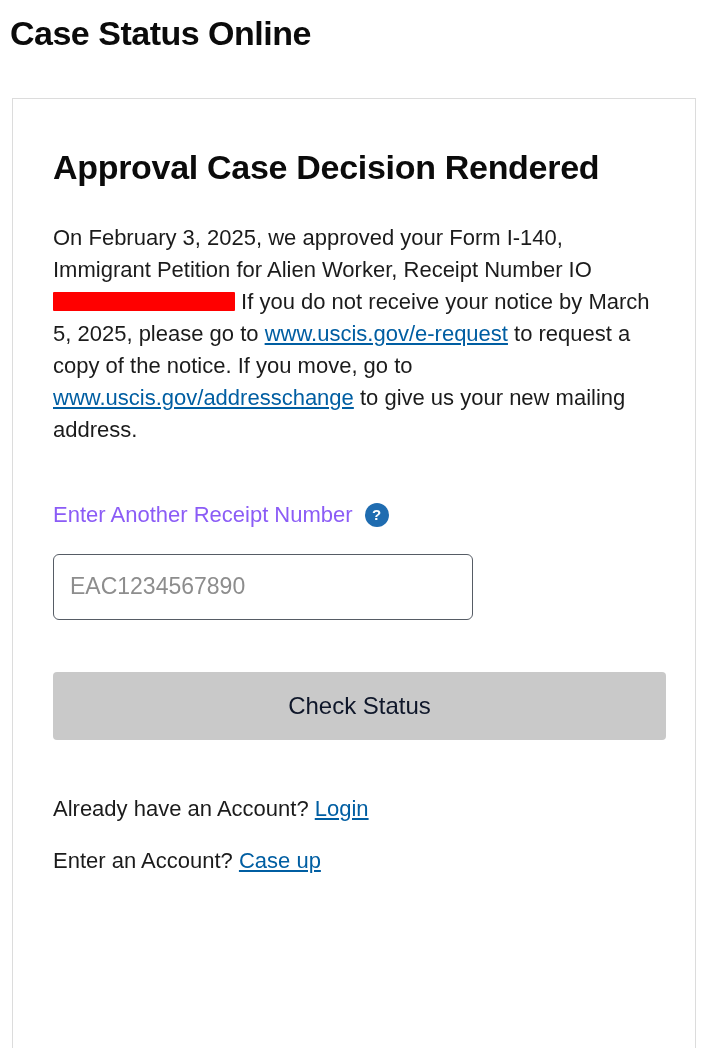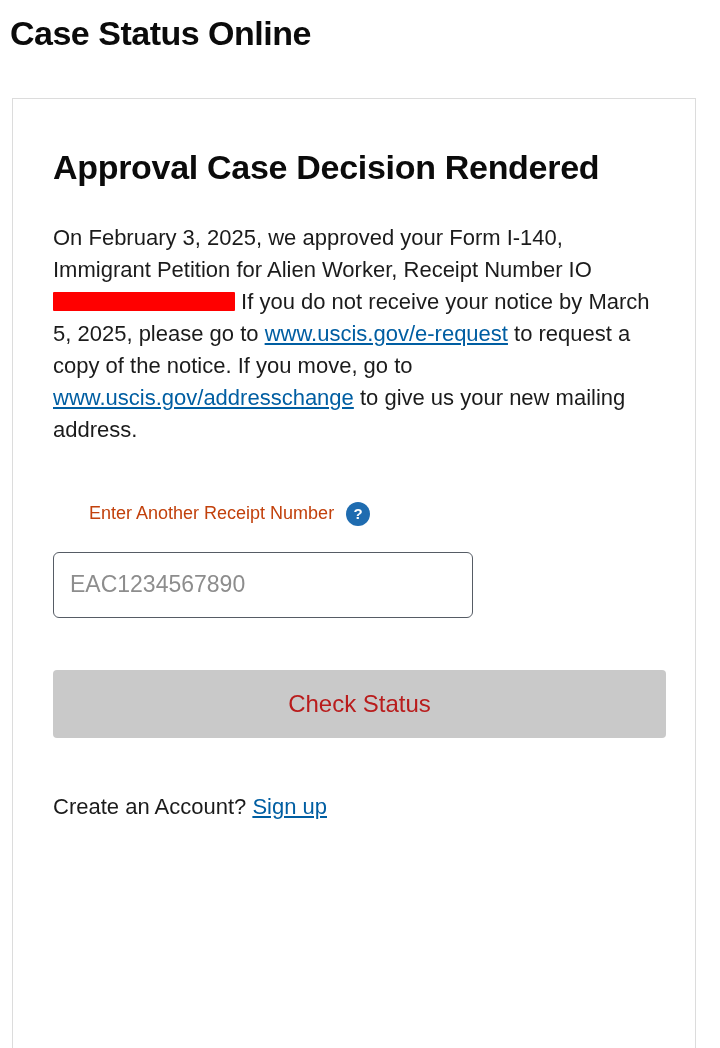--- a/index.html
+++ b/index.html
@@ -82,23 +82,22 @@
   }
 
   .field-label-row {
     display: flex;
     align-items: center;
     gap: 12px;
     margin-bottom: 26px;
   }
 
   .field-label {
-    font-size: 18px;
-    color: #c2410c;
-    margin-left: 36px;
+    font-size: 22px;
+    color: #8b5cf6;
   }
 
   .help-icon {
     display: inline-flex;
     align-items: center;
     justify-content: center;
     width: 24px;
     height: 24px;
     border-radius: 50%;
     background: #1f6cb0;
@@ -129,21 +128,21 @@
     color: #8d8d8d;
     opacity: 1;
   }
 
   .check-status-btn {
     display: block;
     box-sizing: border-box;
     width: 613px;
     height: 68px;
     background: #c9c9c9;
-    color: #b91c1c;
+    color: #0f172a;
     border: none;
     border-radius: 4px;
     font-size: 24px;
     font-family: "Liberation Sans", sans-serif;
     cursor: pointer;
     margin-bottom: 56px;
   }
 
   .account-line {
     font-size: 22px;
@@ -172,19 +171,20 @@
 
       <div class="field-label-row">
         <span class="field-label">Enter Another Receipt Number</span>
         <span class="help-icon">?</span>
       </div>
 
       <input class="receipt-input" type="text" placeholder="EAC1234567890" style="">
 
       <button class="check-status-btn">Check Status</button>
 
+      <div class="account-line"><span>Already have an Account?</span> <a href="#">Login</a></div>
 
-      <div class="account-line"><span>Create an Account?</span> <a href="#">Sign up</a></div>
+      <div class="account-line"><span>Enter an Account?</span> <a href="#">Case up</a></div>
 
     </div>
   </div>
 
 </div>
 
 </body></html>

